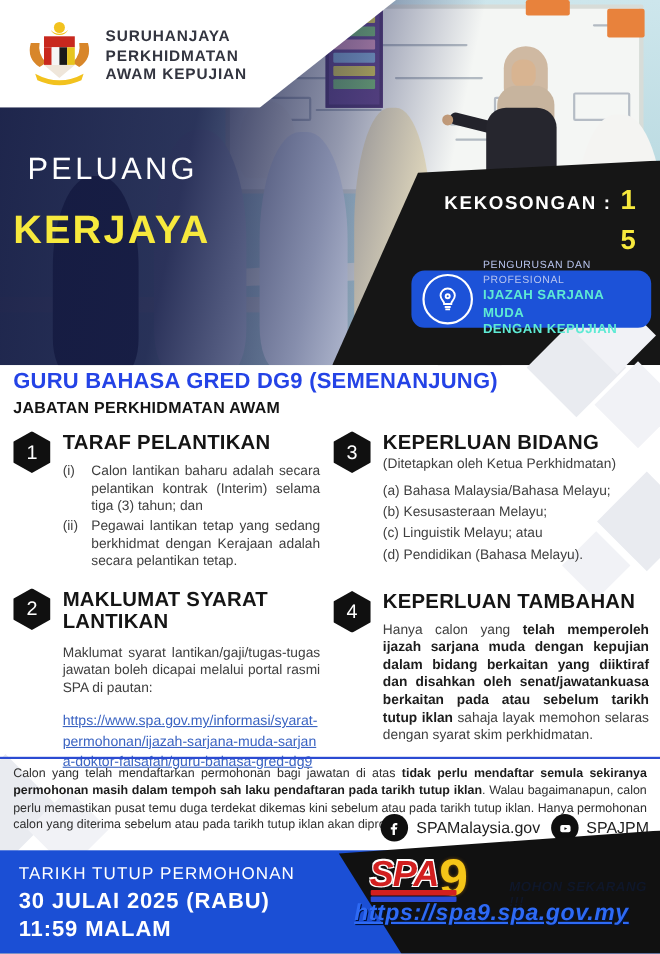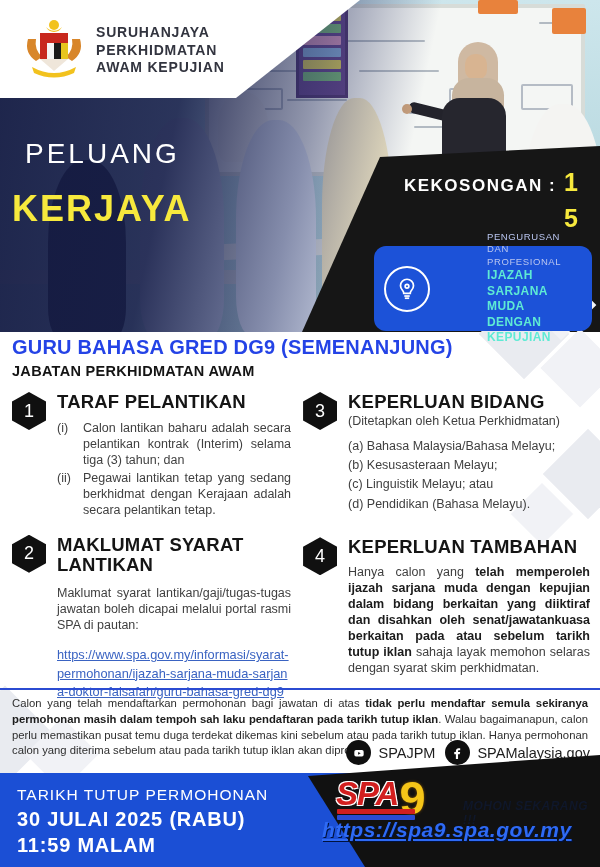--- a/index.html
+++ b/index.html
@@ -50,22 +50,22 @@
   .hero-line2{ position:absolute; left:12px; top:188px; color:#f7e93d; font-size:36px;
     font-weight:bold; letter-spacing:2px; z-index:5;}
   
   .black-panel{ position:absolute; left:280px; top:140px; width:320px; height:192px;
     background:#161616;
     clip-path:polygon(100px 17px, 320px 6px, 320px 192px, 22px 192px);}
   .stats{ position:absolute; right:22px; top:168px; z-index:6; text-align:right;}
   .stat-row{ display:flex; justify-content:flex-end; align-items:baseline; margin-bottom:7px;}
   .stat-label{ color:#ffffff; font-size:17px; letter-spacing:1.5px; font-weight:700;}
   .stat-value{ color:#f7e93d; font-size:25px; font-weight:bold; margin-left:8px;}
-  .badge{ position:absolute; left:374px; top:246px; width:218px; height:85px; z-index:6;
-    background:#1c52d8; border-radius:12px; display:flex; align-items:center; padding:8px 10px;gap:48px;}
+  .badge{ position:absolute; left:374px; top:246px; width:218px; height:52px; z-index:6;
+    background:#1c52d8; border-radius:12px; display:flex; align-items:center; padding:8px 10px;}
   .badge-icon{ width:46px; height:46px; border:2px solid #ffffff; border-radius:50%;
     display:flex; align-items:center; justify-content:center; flex:none; margin-right:9px;}
   .badge-text .sm{ color:#b9c5ef; font-size:9.5px; letter-spacing:.6px; line-height:1.3;}
   .badge-text .lg{ color:#5eead4; font-size:12px; font-weight:bold; letter-spacing:.4px; line-height:1.3;}
   
   .content{ position:absolute; left:0; top:332px; width:600px; height:441px; background:#ffffff;}
   .diamond{ position:absolute; transform:rotate(45deg); background:#e9ebf0;}
   .job-title{ position:absolute; left:12px; top:4px; font-size:20px; font-weight:bold;
     color:#2443e6; letter-spacing:.2px;}
   .job-dept{ position:absolute; left:12px; top:31px; font-size:14.5px; font-weight:bold;
@@ -281,34 +281,34 @@
         </div>
       </div>
     </div>
 
     <div class="divider"></div>
     <div class="disclaimer"><span>Calon yang telah mendaftarkan permohonan bagi jawatan di atas </span><b>tidak perlu mendaftar semula sekiranya permohonan masih dalam tempoh sah laku pendaftaran pada tarikh tutup iklan</b><span>. Walau bagaimanapun, calon perlu memastikan pusat temu duga terdekat dikemas kini sebelum atau pada tarikh tutup iklan. Hanya permohonan calon yang diterima sebelum atau pada tarikh tutup iklan akan diproses.</span></div>
 
     <div class="social">
       <div class="soc-item">
         <div class="soc-circle">
+          <svg width="13" height="13" viewBox="0 0 24 24" fill="#ffffff">
+              <path d="M14 8h3V4h-3c-2.8 0-5 2.2-5 5v2H6v4h3v9h4v-9h3l1-4h-4V9c0-.6.4-1 1-1z"></path>
+            </svg>
+        </div>
+        <span class="soc-label">SPAMalaysia.gov</span>
+      </div>
+      <div class="soc-item">
+        <div class="soc-circle">
           <svg width="14" height="14" viewBox="0 0 24 24">
               <rect x="4" y="7" width="16" height="11" rx="3" fill="#ffffff"></rect>
               <path d="M10.5 10.2 l4.4 2.3 -4.4 2.3z" fill="#0f0f0f"></path>
             </svg>
         </div>
         <span class="soc-label">SPAJPM</span>
-      </div>
-      <div class="soc-item">
-        <div class="soc-circle">
-          <svg width="13" height="13" viewBox="0 0 24 24" fill="#ffffff">
-              <path d="M14 8h3V4h-3c-2.8 0-5 2.2-5 5v2H6v4h3v9h4v-9h3l1-4h-4V9c0-.6.4-1 1-1z"></path>
-            </svg>
-        </div>
-        <span class="soc-label">SPAMalaysia.gov</span>
       </div>
     </div>
   </div>
 
   <div class="footer-blue"></div>
   <div class="footer-black"></div>
   <div class="deadline">
     <div class="lbl">TARIKH TUTUP PERMOHONAN</div>
     <div class="date">30 JULAI 2025 (RABU)</div>
     <div class="time">11:59 MALAM</div>

